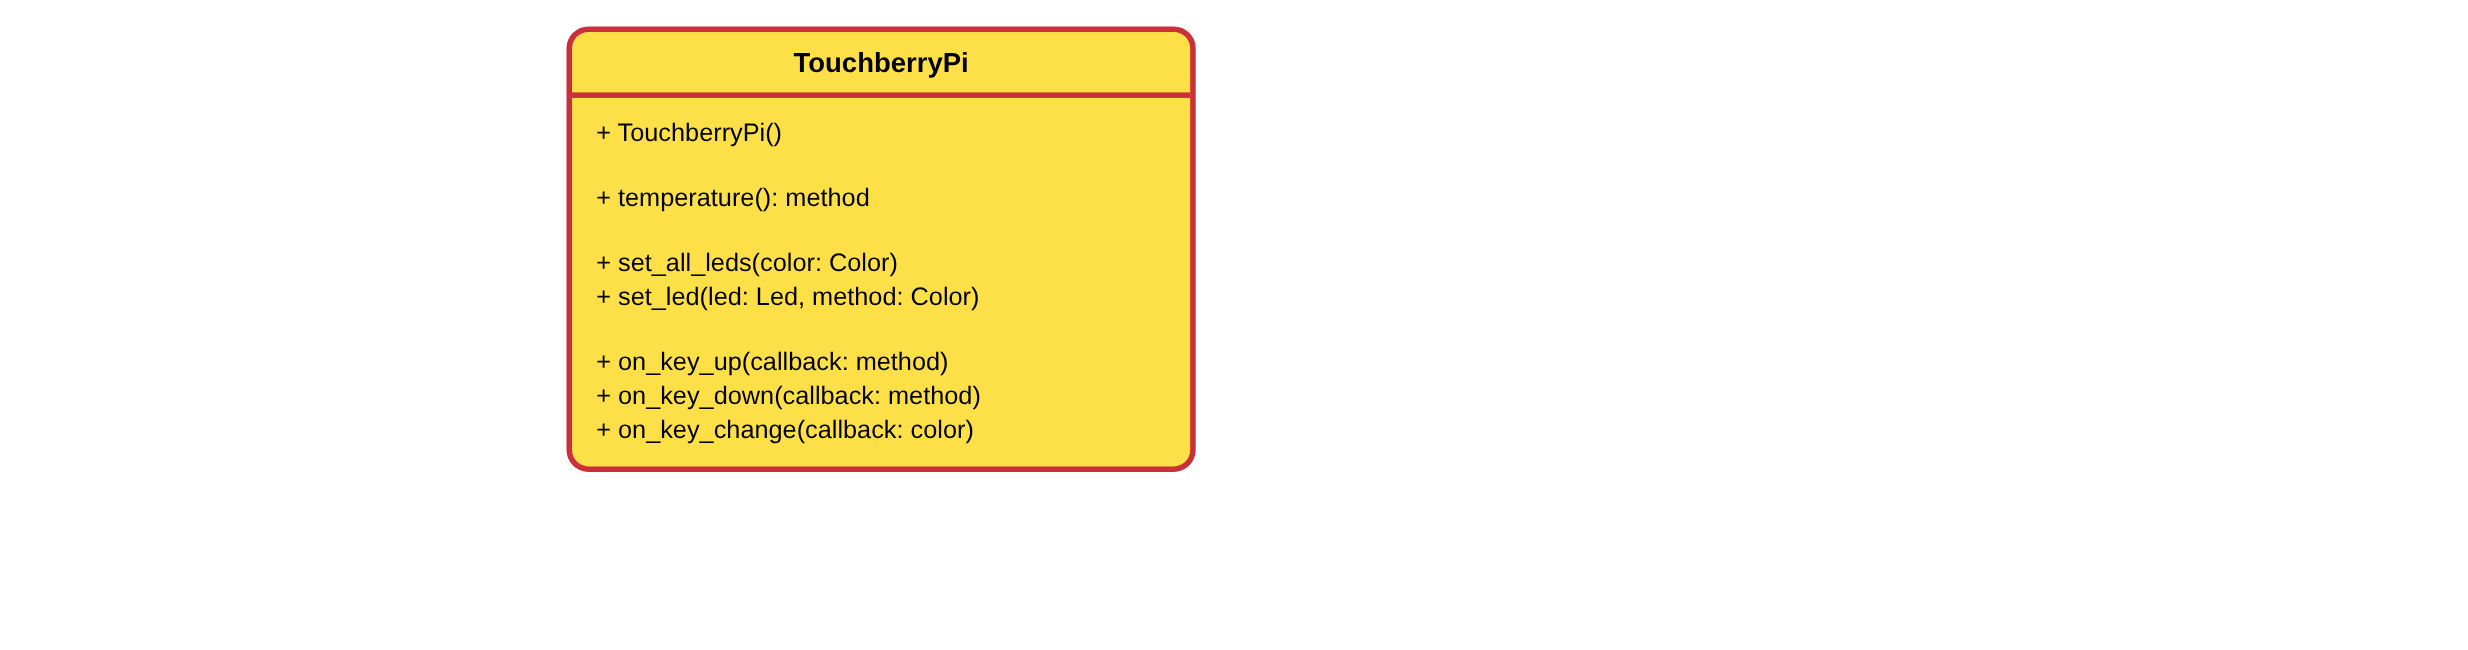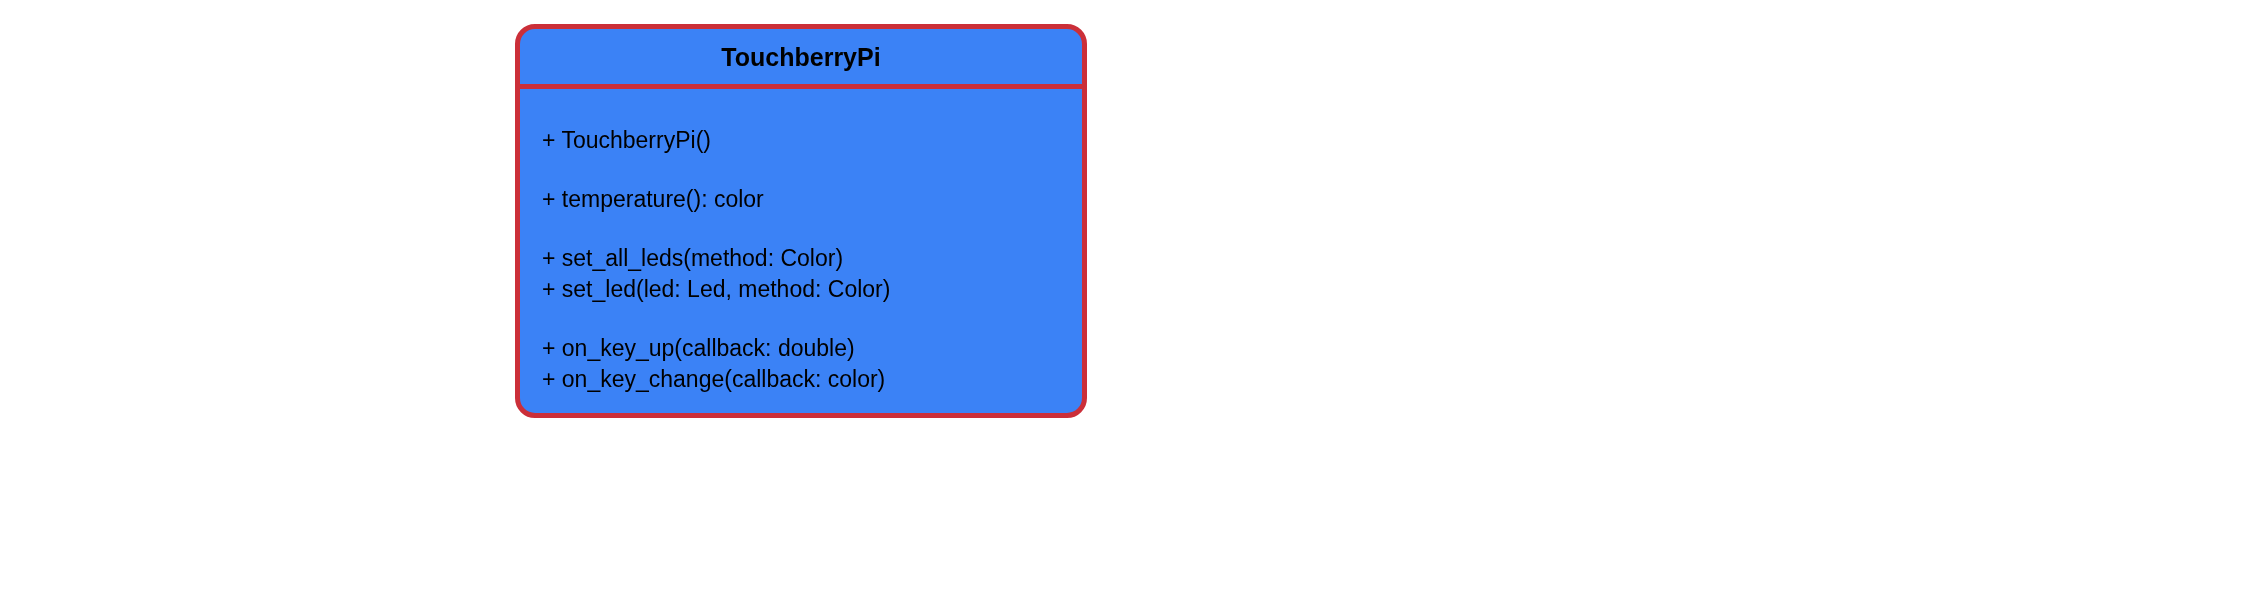--- a/index.html
+++ b/index.html
@@ -13,21 +13,21 @@
   .canvas {
     position: relative;
     width: 2244px;
     height: 591px;
   }
   .uml-class {
     position: absolute;
     left: 515px;
     top: 24px;
     width: 572px;
-    background: #3b82f6;
+    background: #fde047;
     border: 5px solid #cb2f39;
     border-radius: 20px;
     box-sizing: border-box;
   }
   .uml-title {
     text-align: center;
     font-weight: 700;
     font-size: 25px;
     color: #000;
     padding: 14px 12px 12px 12px;
@@ -35,21 +35,20 @@
     white-space: nowrap;
   }
   .uml-body {
     padding: 16px 20px 18px 22px;
     font-size: 23px;
     color: #000;
     line-height: 1.35;
   }
   .member-group {
     margin-bottom: 28px;
-    margin-top: 20px;
   }
   .member-group:last-child {
     margin-bottom: 0;
   }
   .member-line {
     white-space: nowrap;
   }
 </style>
 </head>
 <body>
@@ -57,28 +56,29 @@
 <div class="canvas">
   <div class="uml-class">
     <div class="uml-title">TouchberryPi</div>
     <div class="uml-body">
 
       <div class="member-group">
         <div class="member-line">+ TouchberryPi()</div>
       </div>
 
       <div class="member-group">
-        <div class="member-line">+ temperature(): color</div>
+        <div class="member-line">+ temperature(): method</div>
       </div>
 
       <div class="member-group">
-        <div class="member-line">+ set_all_leds(method: Color)</div>
+        <div class="member-line">+ set_all_leds(color: Color)</div>
         <div class="member-line">+ set_led(led: Led, method: Color)</div>
       </div>
 
       <div class="member-group">
-        <div class="member-line">+ on_key_up(callback: double)</div>
+        <div class="member-line">+ on_key_up(callback: method)</div>
+        <div class="member-line">+ on_key_down(callback: method)</div>
         <div class="member-line">+ on_key_change(callback: color)</div>
       </div>
 
     </div>
   </div>
 </div>
 
 </body></html>

